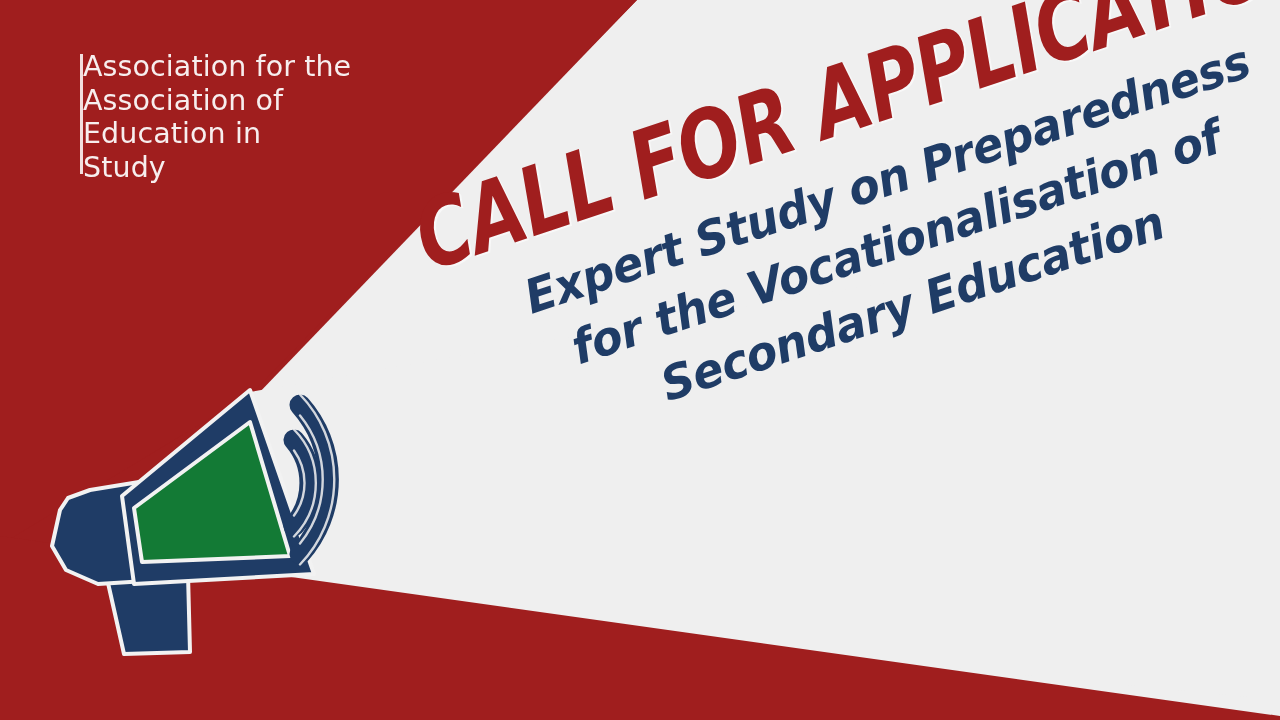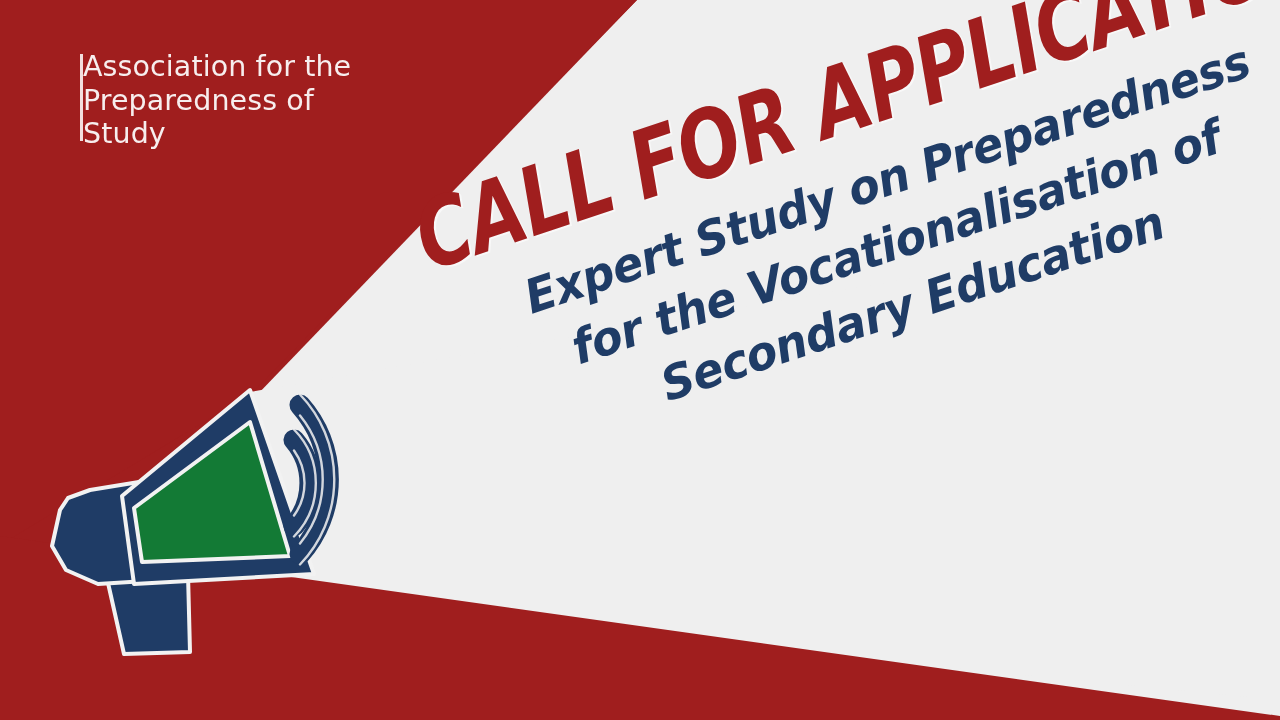--- a/index.html
+++ b/index.html
@@ -145,21 +145,22 @@
     <div class="bg-white-field"></div>
     <div class="bg-red-topleft"></div>
     <div class="bg-cone"></div>
     <div class="bg-red-bottom"></div>
   </div>
 
   <div class="logo">
     <div class="logo-divider"></div>
     <div class="logo-text">
       <div>Association for the</div>
-      <div>Preparedness of</div>
+      <div>Association of</div>
+      <div>Education in</div>
       <div>Study</div>
     </div>
   </div>
 
   <div class="megaphone">
     <svg viewBox="0 0 400 292" xmlns="http://www.w3.org/2000/svg">
       <g stroke="#f2f2f2" stroke-width="4" stroke-linejoin="round" stroke-linecap="round">
 
         <path d="M68 196 L150 196 L152 274 L86 276 Z" fill="#1f3c66"></path>
 

